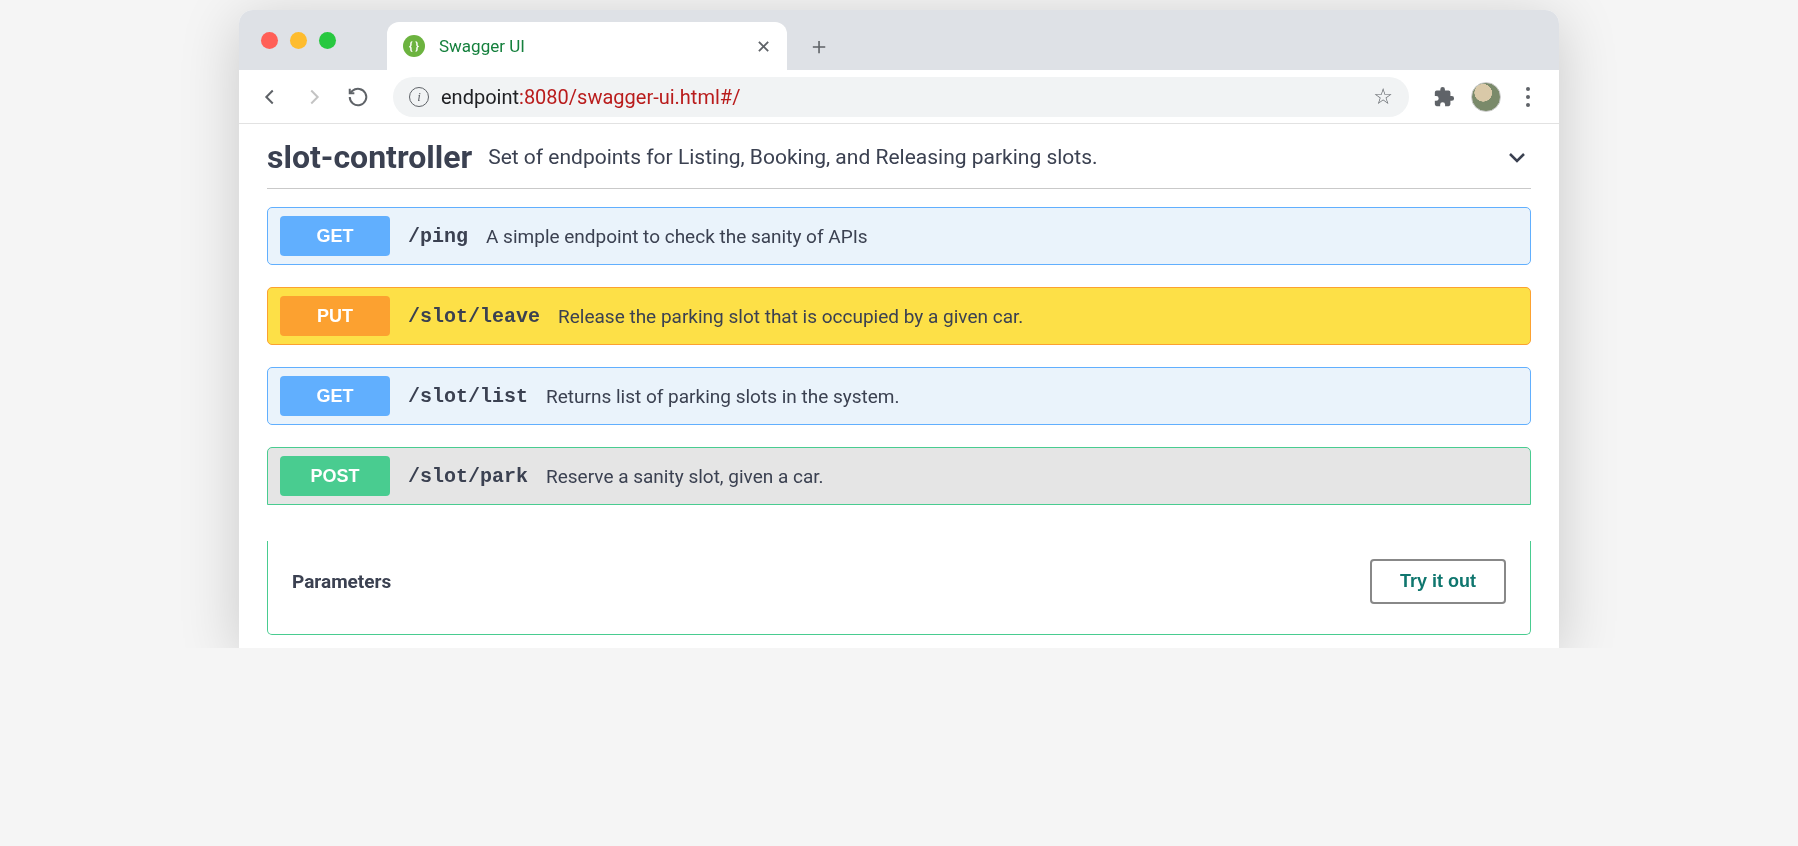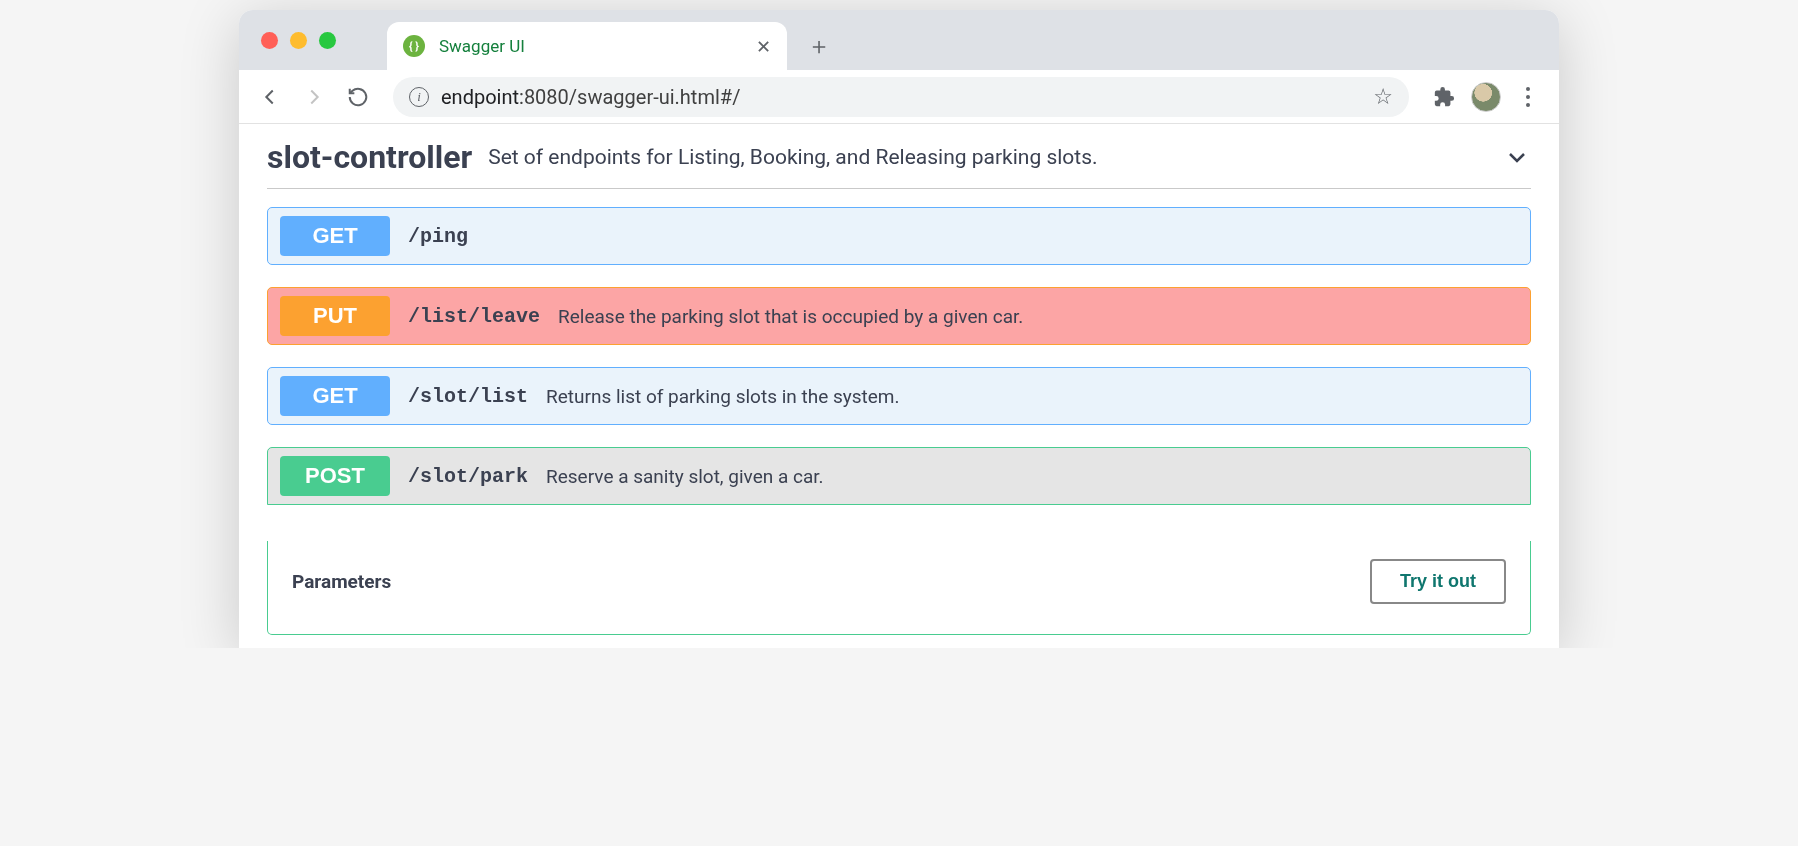--- a/index.html
+++ b/index.html
@@ -88,21 +88,21 @@
     gap: 12px;
     margin: 0 8px;
   }
   .info-icon {
     width: 20px; height: 20px; border: 1.6px solid #5f6368; border-radius: 50%;
     display:flex; align-items:center; justify-content:center;
     font-size: 13px; color:#5f6368; font-family: Georgia, serif; font-style: italic;
   }
   .url { font-size: 20px; color: #202124; }
   .url .host { color: #202124; }
-  .url .port-path { color: #404040; }
+  .url .port-path { color: #b91c1c; }
   .star-icon { color:#5f6368; font-size:22px; }
   .ext-icon svg { display:block; }
   .avatar {
     width: 30px; height: 30px; border-radius: 50%;
     background: radial-gradient(circle at 40% 35%, #d9c9a8 0 35%, #7a8a6a 36% 100%);
     border: 1px solid #ccc;
   }
   .menu-dots { display:flex; flex-direction:column; gap:4px; padding: 0 6px; }
   .menu-dots span { width:4px; height:4px; background:#5f6368; border-radius:50%; }
   
@@ -131,33 +131,33 @@
     border: 1px solid;
     display:flex; align-items:center;
     padding: 8px 12px;
     gap: 18px;
     margin-bottom: 22px;
     cursor: pointer;
   }
   .method {
     min-width: 110px; height: 40px;
     border-radius: 4px;
-    color:#fff; font-weight:700; font-size:22px;
+    color:#fff; font-weight:700; font-size:18px;
     display:flex; align-items:center; justify-content:center;
     font-family: -apple-system, sans-serif;
   }
   .path {
     font-family: "SFMono-Regular", Consolas, "Liberation Mono", Menlo, monospace;
     font-size: 20px; font-weight: 600; color:#3b4151;
   }
   .summary { font-size: 19px; color:#3b4151; }
 
   .op.get  { background:#eaf3fb; border-color:#61affe; }
   .op.get .method { background:#61affe; }
-  .op.put  { background:#fca5a5; border-color:#fca130; }
+  .op.put  { background:#fde047; border-color:#fca130; }
   .op.put .method { background:#fca130; }
   .op.post { background:#e5e5e5; border-color:#49cc90; margin-bottom:8px; border-radius:5px 5px 0 0;}
   .op.post .method { background:#49cc90; }
 
   .op-expanded {
     border:1px solid #49cc90; border-top:none;
     border-radius: 0 0 5px 5px;
     padding: 18px 24px 30px 24px;
     display:flex; align-items:center; justify-content:space-between;margin-top:36px;
   }
@@ -236,25 +236,26 @@
         <svg width="24" height="24" viewBox="0 0 24 24">
             <path d="M5 9l7 7 7-7"></path>
           </svg>
       </div>
     </div>
     <hr class="sep">
 
     <div class="op get">
       <div class="method">GET</div>
       <div class="path">/ping</div>
+      <div class="summary">A simple endpoint to check the sanity of APIs</div>
     </div>
 
     <div class="op put">
       <div class="method">PUT</div>
-      <div class="path">/list/leave</div>
+      <div class="path">/slot/leave</div>
       <div class="summary">Release the parking slot that is occupied by a given car.</div>
     </div>
 
     <div class="op get">
       <div class="method">GET</div>
       <div class="path">/slot/list</div>
       <div class="summary">Returns list of parking slots in the system.</div>
     </div>
 
     <div class="op post">

